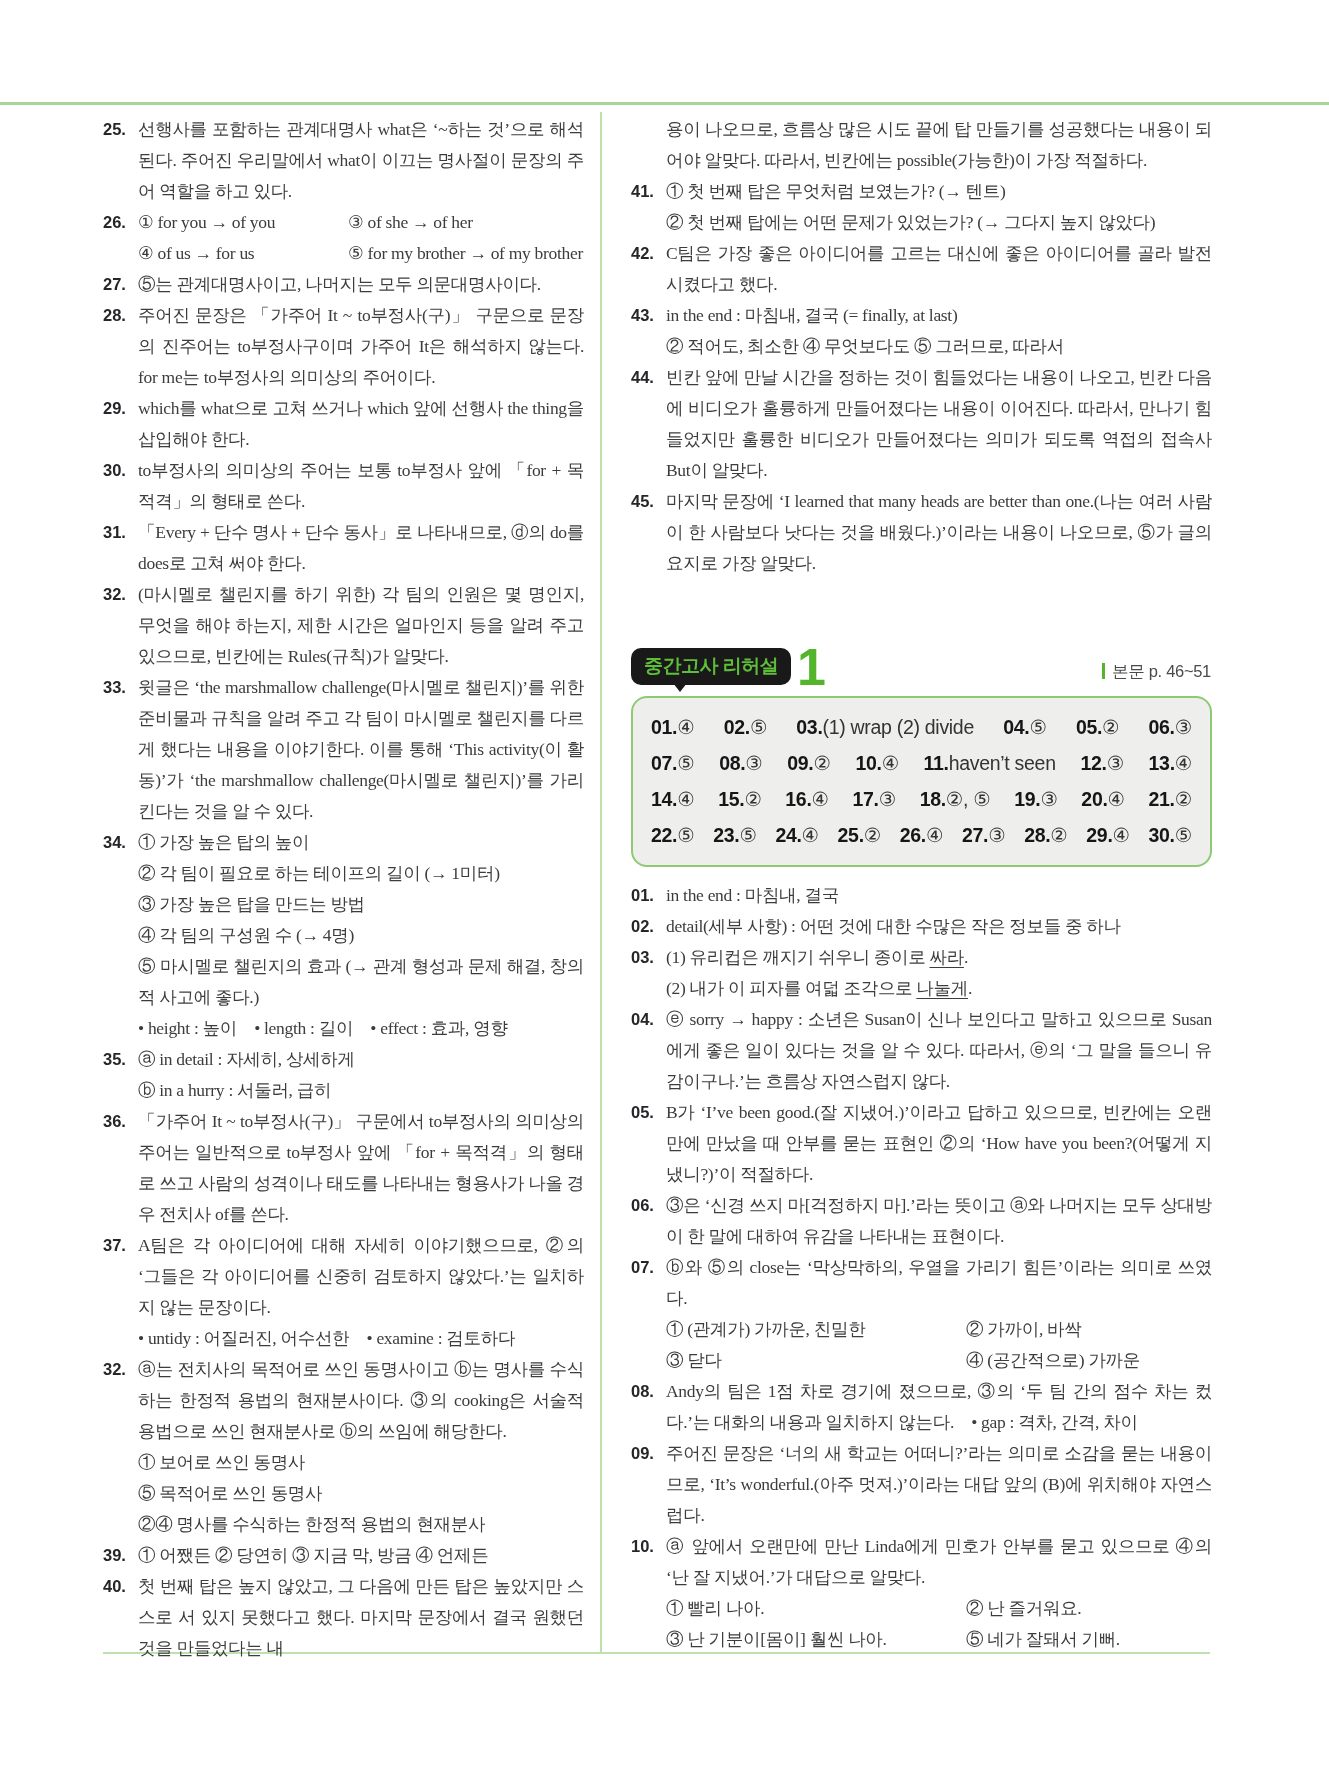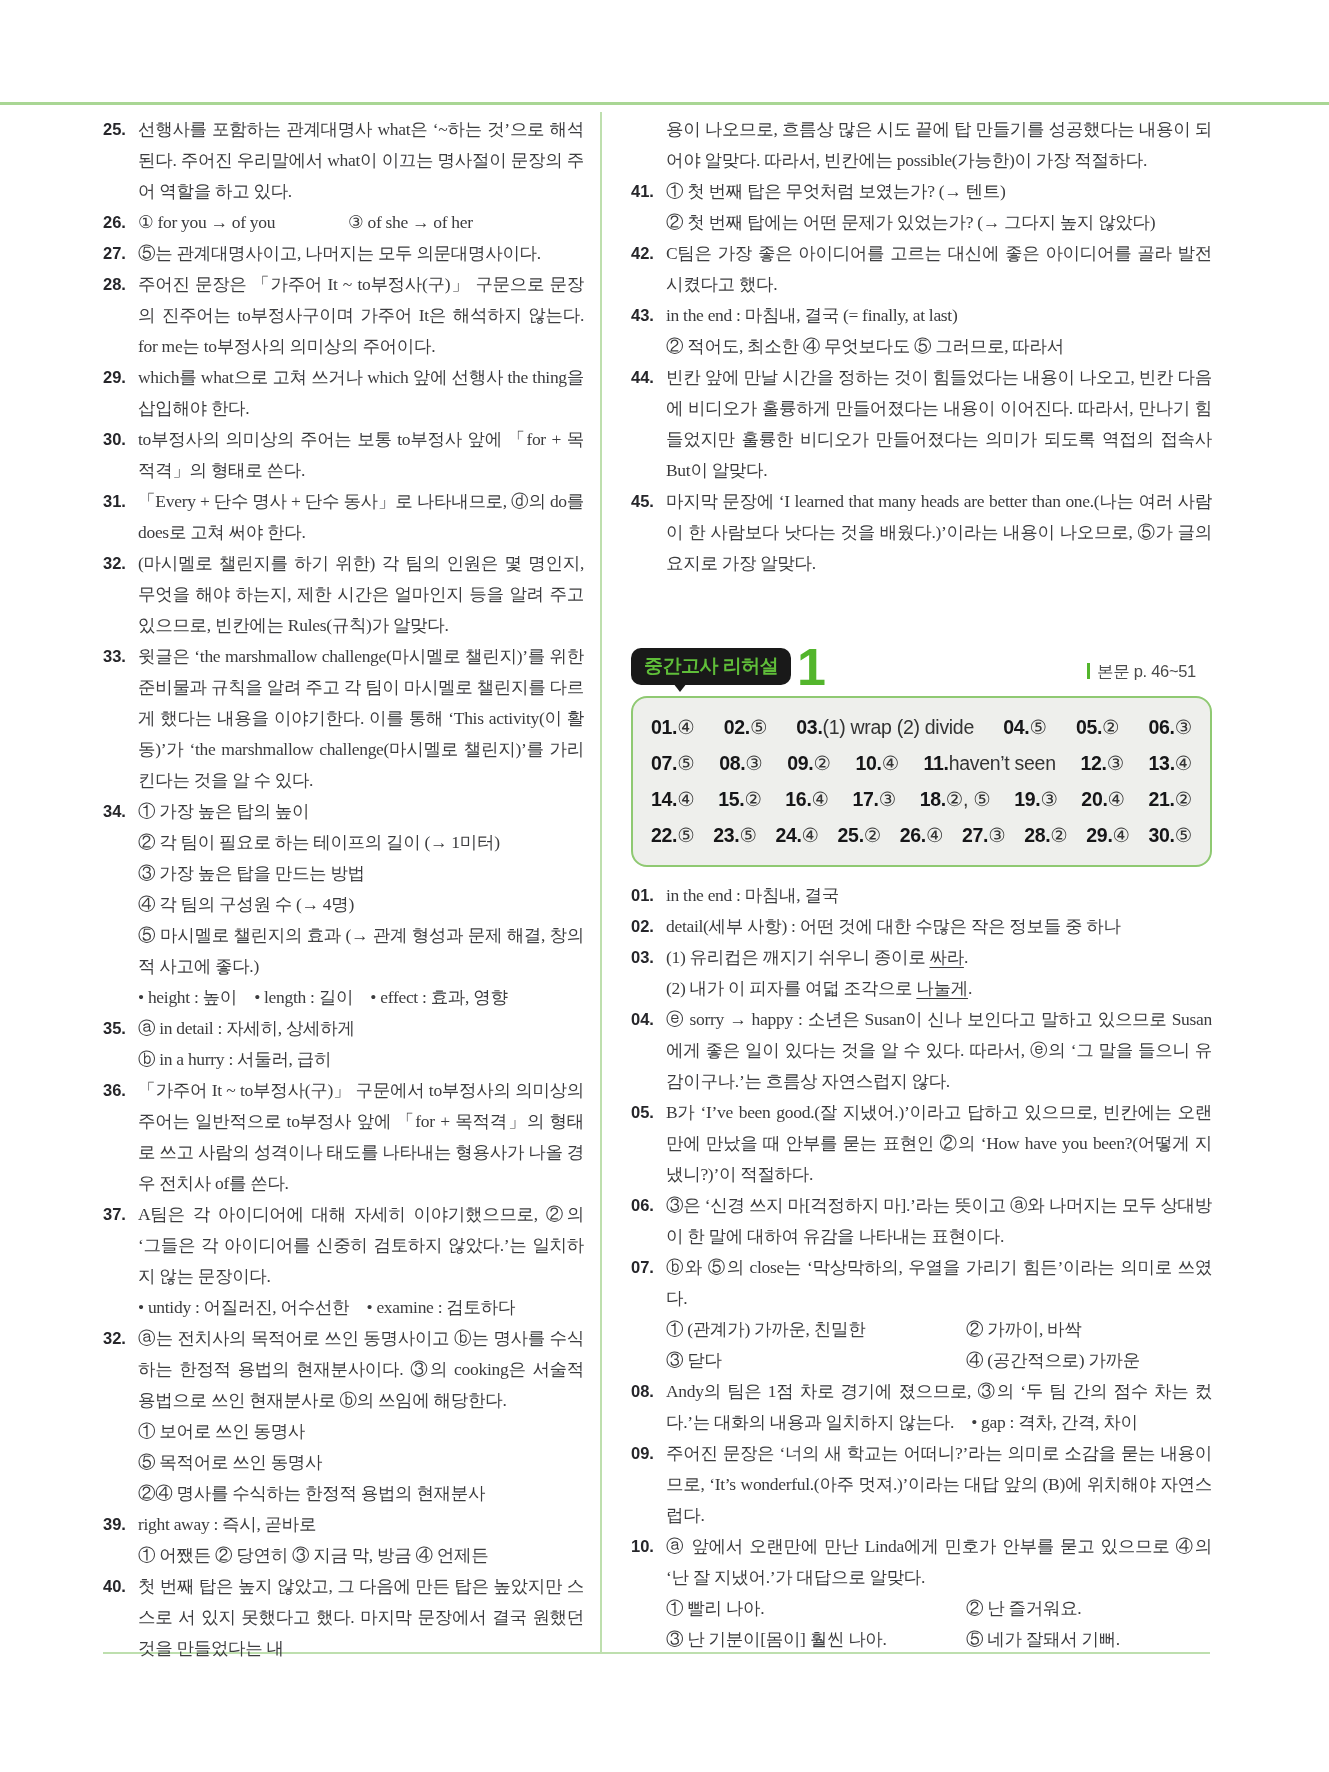--- a/index.html
+++ b/index.html
@@ -24,21 +24,21 @@
   u{text-underline-offset:4px;}
 
   .ans-header{position:relative;margin-top:56px;height:52px;}
   .badge{position:absolute;left:0;bottom:2px;background:#191919;color:#5fbe39;
          font-family:"Liberation Sans",sans-serif;font-weight:700;font-size:19px;
          padding:5px 13px 6px;border-radius:10px;letter-spacing:-0.5px;}
   .badge::after{content:'';position:absolute;left:42px;bottom:-7px;width:0;height:0;
                 border:7px solid transparent;border-top:9px solid #191919;border-bottom:0;}
   .set-num{position:absolute;left:166px;bottom:-6px;color:#53b52c;
            font-family:"Liberation Sans",sans-serif;font-weight:700;font-size:52px;line-height:1;}
-  .ref{position:absolute;right:16px;bottom:4px;font-family:"Liberation Sans",sans-serif;
+  .ref{position:absolute;right:1px;bottom:4px;font-family:"Liberation Sans",sans-serif;
        font-size:16.5px;color:#4a4a4a;letter-spacing:-0.3px;}
   .ref-bar{display:inline-block;width:3px;height:16px;background:#53b52c;margin-right:7px;vertical-align:-2px;}
 
   .ans-box{margin-top:9px;border:2px solid #8fc972;background:#eeefec;border-radius:16px;
            padding:11px 18px 12px;}
   .ans-row{display:flex;justify-content:space-between;font-family:"Liberation Sans",sans-serif;
            font-size:19.5px;line-height:36px;color:#2a2a2c;letter-spacing:-0.3px;}
   .ans-n{font-weight:700;color:#161618;}
   .ans-a{font-weight:400;color:#333;}
 
@@ -64,20 +64,24 @@
           <div class="line">선행사를 포함하는 관계대명사 what은 ‘~하는 것’으로 해석된다. 주어진 우리말에서 what이 이끄는 명사절이 문장의 주어 역할을 하고 있다.</div>
         </div>
       </div>
       <div class="exp-item">
         <span class="num">26.</span>
         <div>
           <div class="optrow">
             <span class="optcell first">① for you → of you</span>
             <span class="optcell">③ of she → of her</span>
           </div>
+          <div class="optrow">
+            <span class="optcell first">④ of us → for us</span>
+            <span class="optcell">⑤ for my brother → of my brother</span>
+          </div>
         </div>
       </div>
       <div class="exp-item">
         <span class="num">27.</span>
         <div>
           <div class="line">⑤는 관계대명사이고, 나머지는 모두 의문대명사이다.</div>
         </div>
       </div>
       <div class="exp-item">
         <span class="num">28.</span>
@@ -151,21 +155,20 @@
         <div>
           <div class="line">ⓐ는 전치사의 목적어로 쓰인 동명사이고 ⓑ는 명사를 수식하는 한정적 용법의 현재분사이다. ③의 cooking은 서술적 용법으로 쓰인 현재분사로 ⓑ의 쓰임에 해당한다.</div>
           <div class="line">① 보어로 쓰인 동명사</div>
           <div class="line">⑤ 목적어로 쓰인 동명사</div>
           <div class="line">②④ 명사를 수식하는 한정적 용법의 현재분사</div>
         </div>
       </div>
       <div class="exp-item">
         <span class="num">39.</span>
         <div>
-          <div class="line">right away : 즉시, 곧바로</div>
           <div class="line">① 어쨌든 ② 당연히 ③ 지금 막, 방금 ④ 언제든</div>
         </div>
       </div>
       <div class="exp-item">
         <span class="num">40.</span>
         <div>
           <div class="line">첫 번째 탑은 높지 않았고, 그 다음에 만든 탑은 높았지만 스스로 서 있지 못했다고 했다. 마지막 문장에서 결국 원했던 것을 만들었다는 내</div>
         </div>
       </div>
     </div>

